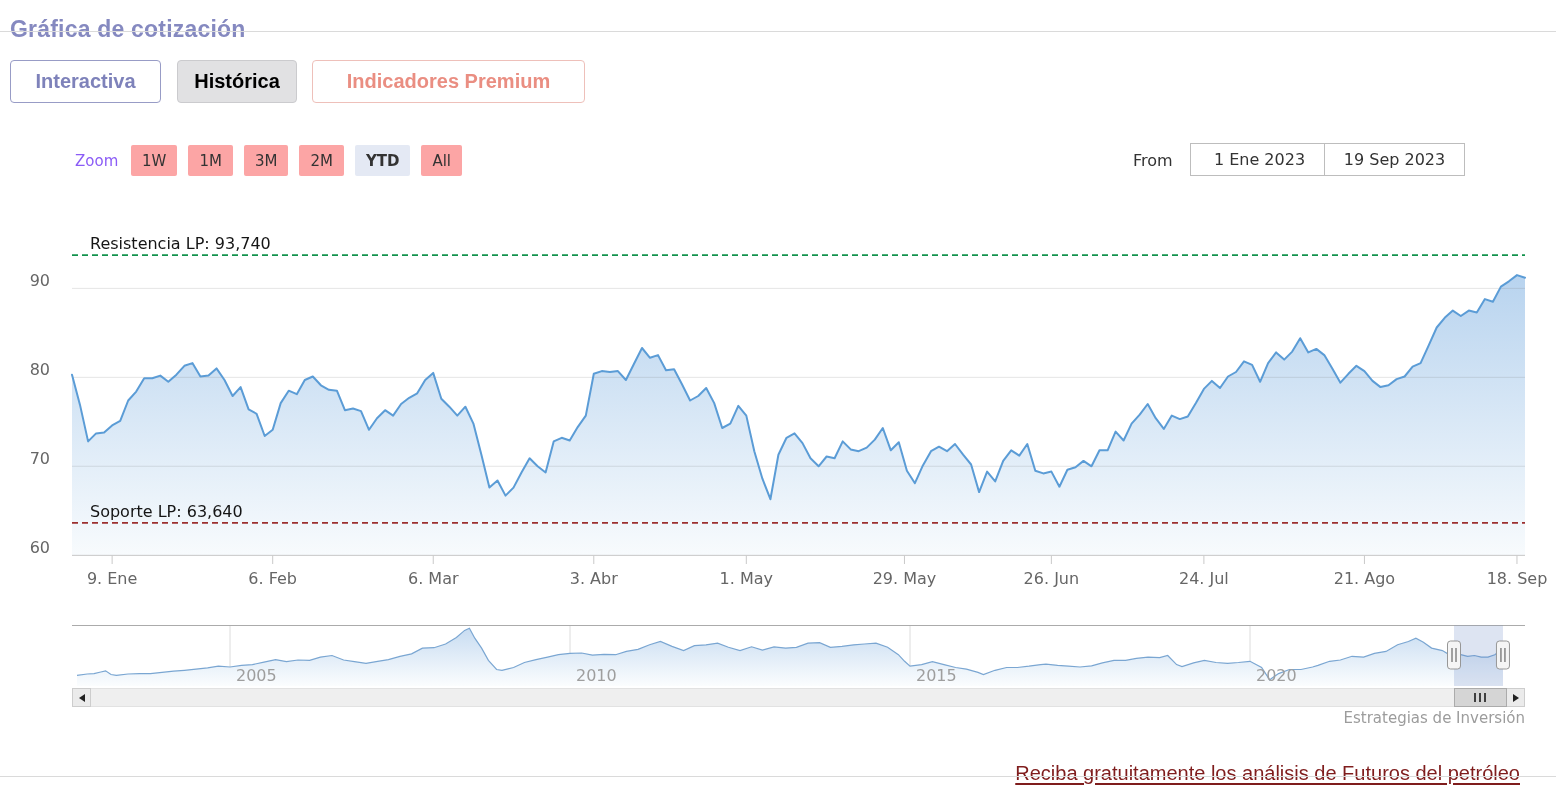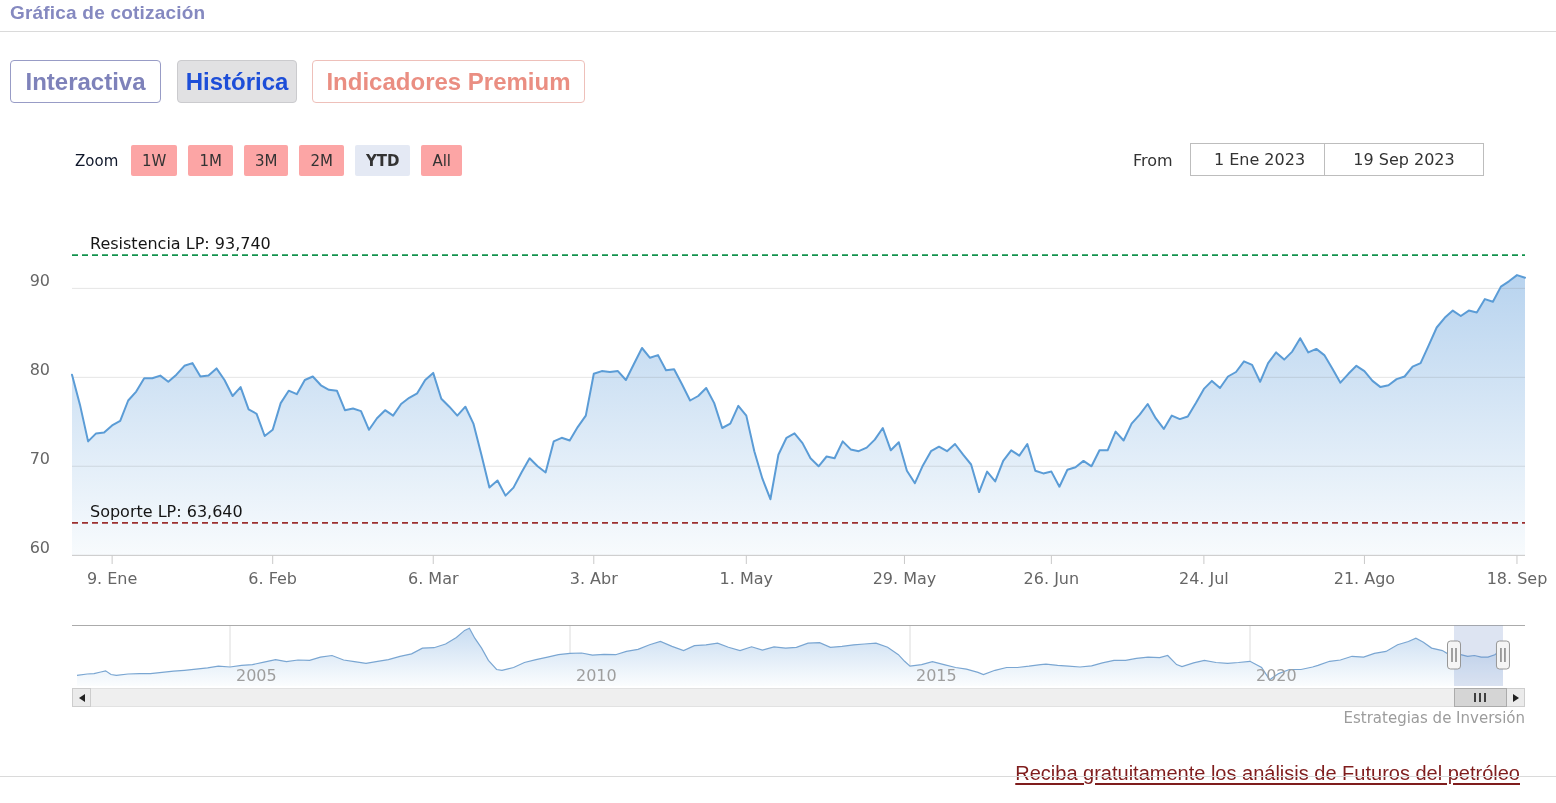--- a/index.html
+++ b/index.html
@@ -1,41 +1,41 @@
 <!DOCTYPE html>
 <html><head>
 <meta charset="utf-8">
 <style>
   html,body{margin:0;padding:0;background:#fff;}
   body{width:1556px;height:803px;position:relative;overflow:hidden;
        font-family:"Liberation Sans",sans-serif;}
   .abs{position:absolute;}
 
-  .page-title{left:10px;top:2px;font-size:19px;font-weight:700;color:#8589c0;letter-spacing:.2px;}
+  .page-title{left:10px;top:16px;font-size:23px;font-weight:700;color:#8589c0;letter-spacing:.2px;}
   .hdr-divider{left:0;top:31px;width:1556px;height:1px;background:#dadada;}
 
   .tab{top:60px;height:43px;display:flex;align-items:center;justify-content:center;
-       border-radius:4px;font-size:24px;font-weight:600;box-sizing:border-box;background:#fff;cursor:pointer;}
+       border-radius:4px;font-size:20px;font-weight:600;box-sizing:border-box;background:#fff;cursor:pointer;}
   #tab-interactiva{left:10px;width:151px;border:1px solid #989cc6;color:#7e82ba;}
-  #tab-historica{left:177px;width:120px;border:1px solid #cbcbce;background:#e1e1e3;color:#1d4ed8;}
+  #tab-historica{left:177px;width:120px;border:1px solid #cbcbce;background:#e1e1e3;color:#000000;}
   #tab-premium{left:312px;width:273px;border:1px solid #eec0ba;color:#ea8e82;}
 
-  .zoom-label{left:75px;top:152px;font:15px "DejaVu Sans",sans-serif;color:#0f172a;}
+  .zoom-label{left:75px;top:152px;font:15px "DejaVu Sans",sans-serif;color:#8b5cf6;}
   .zoom-buttons{left:131px;top:145px;display:flex;gap:11px;}
   .zbtn{height:31px;padding:0 11px;display:flex;align-items:center;justify-content:center;
         font:15px "DejaVu Sans",sans-serif;color:#333;background:#fca5a5;border:none;border-radius:2px;cursor:pointer;}
   .zbtn.selected{background:#e4e9f4;font-weight:700;}
 
   .range-label{font:16px "DejaVu Sans",sans-serif;color:#333;text-align:center;}
   #from-label{left:1133px;top:151px;}
   #to-label{left:1352px;top:151px;}
   .range-input{box-sizing:border-box;height:33px;border:1px solid #bdbdbd;background:#fff;
         font:16px "DejaVu Sans",sans-serif;color:#333;text-align:center;padding:0 0;}
   #from-input{left:1190px;top:143px;width:139px;}
-  #to-input{left:1324px;top:143px;width:160px;}
+  #to-input{left:1324px;top:143px;width:141px;}
 
   #chart-svg{left:0;top:0;width:1556px;height:803px;}
 
   .sb-track{left:72px;top:688px;width:1453px;height:19px;background:#efefef;
         border:1px solid #e2e2e2;box-sizing:border-box;cursor:pointer;}
   .sb-btn{top:688px;width:19px;height:19px;background:#ebebeb;border:1px solid #cdcdcd;box-sizing:border-box;
         display:flex;align-items:center;justify-content:center;cursor:pointer;}
   #sb-left{left:72px;}
   #sb-right{left:1506px;}
   .tri-left{width:0;height:0;border-top:4px solid transparent;border-bottom:4px solid transparent;border-right:6px solid #222;}

